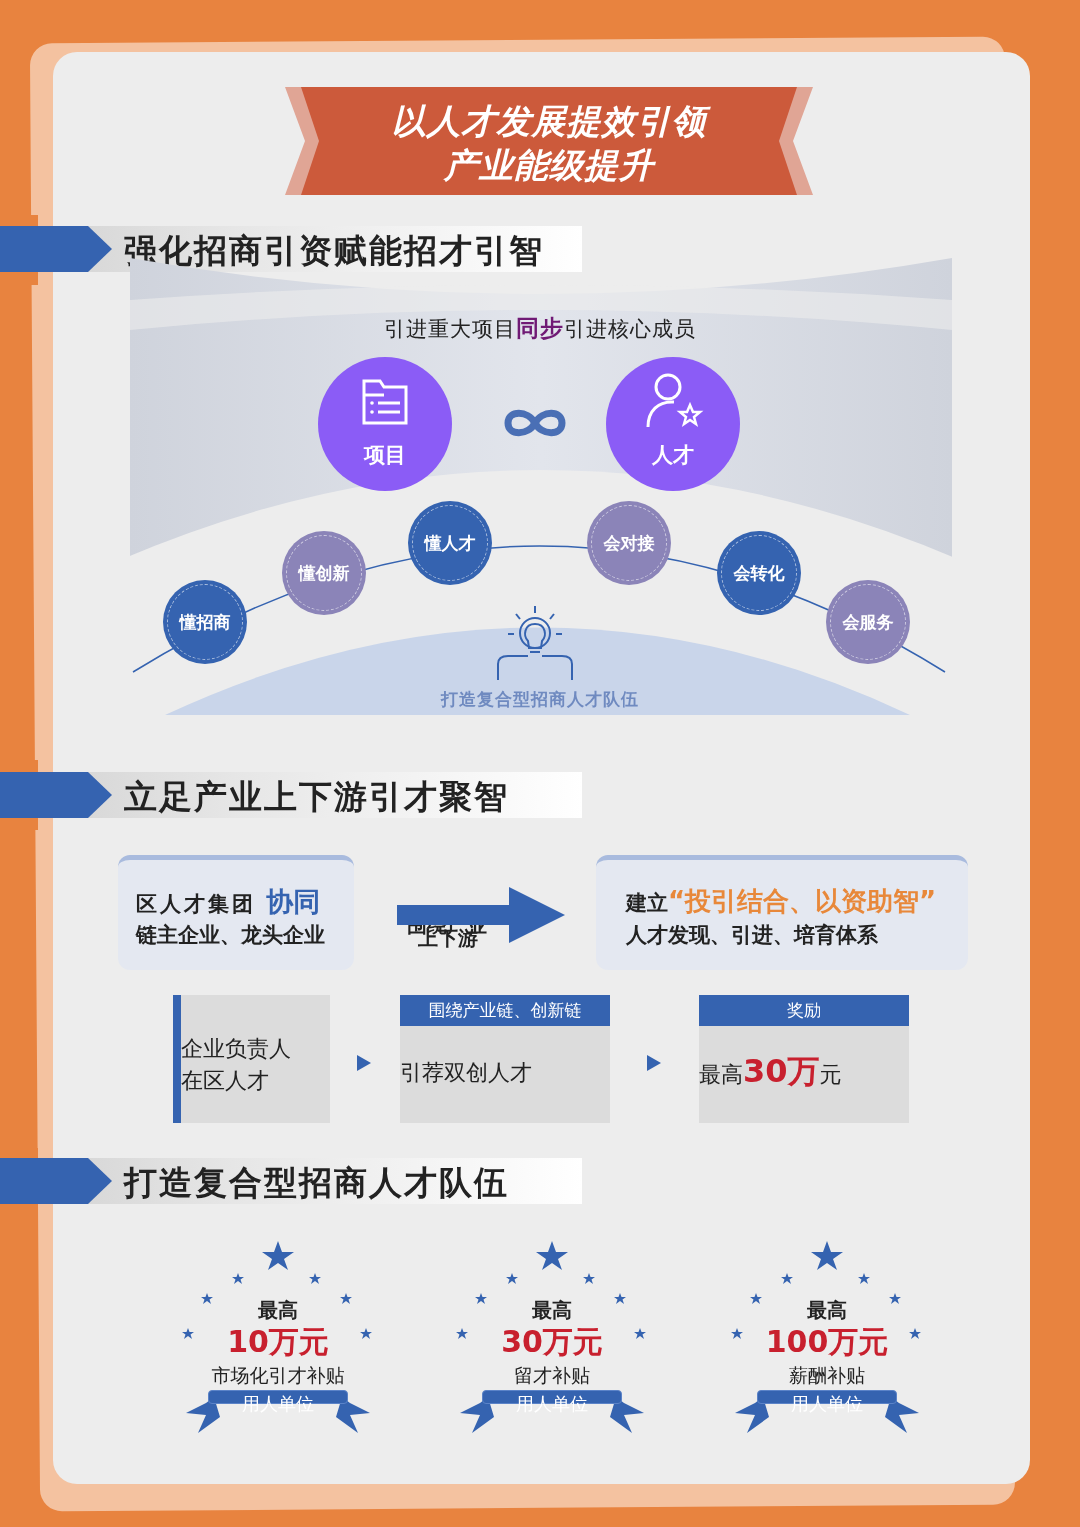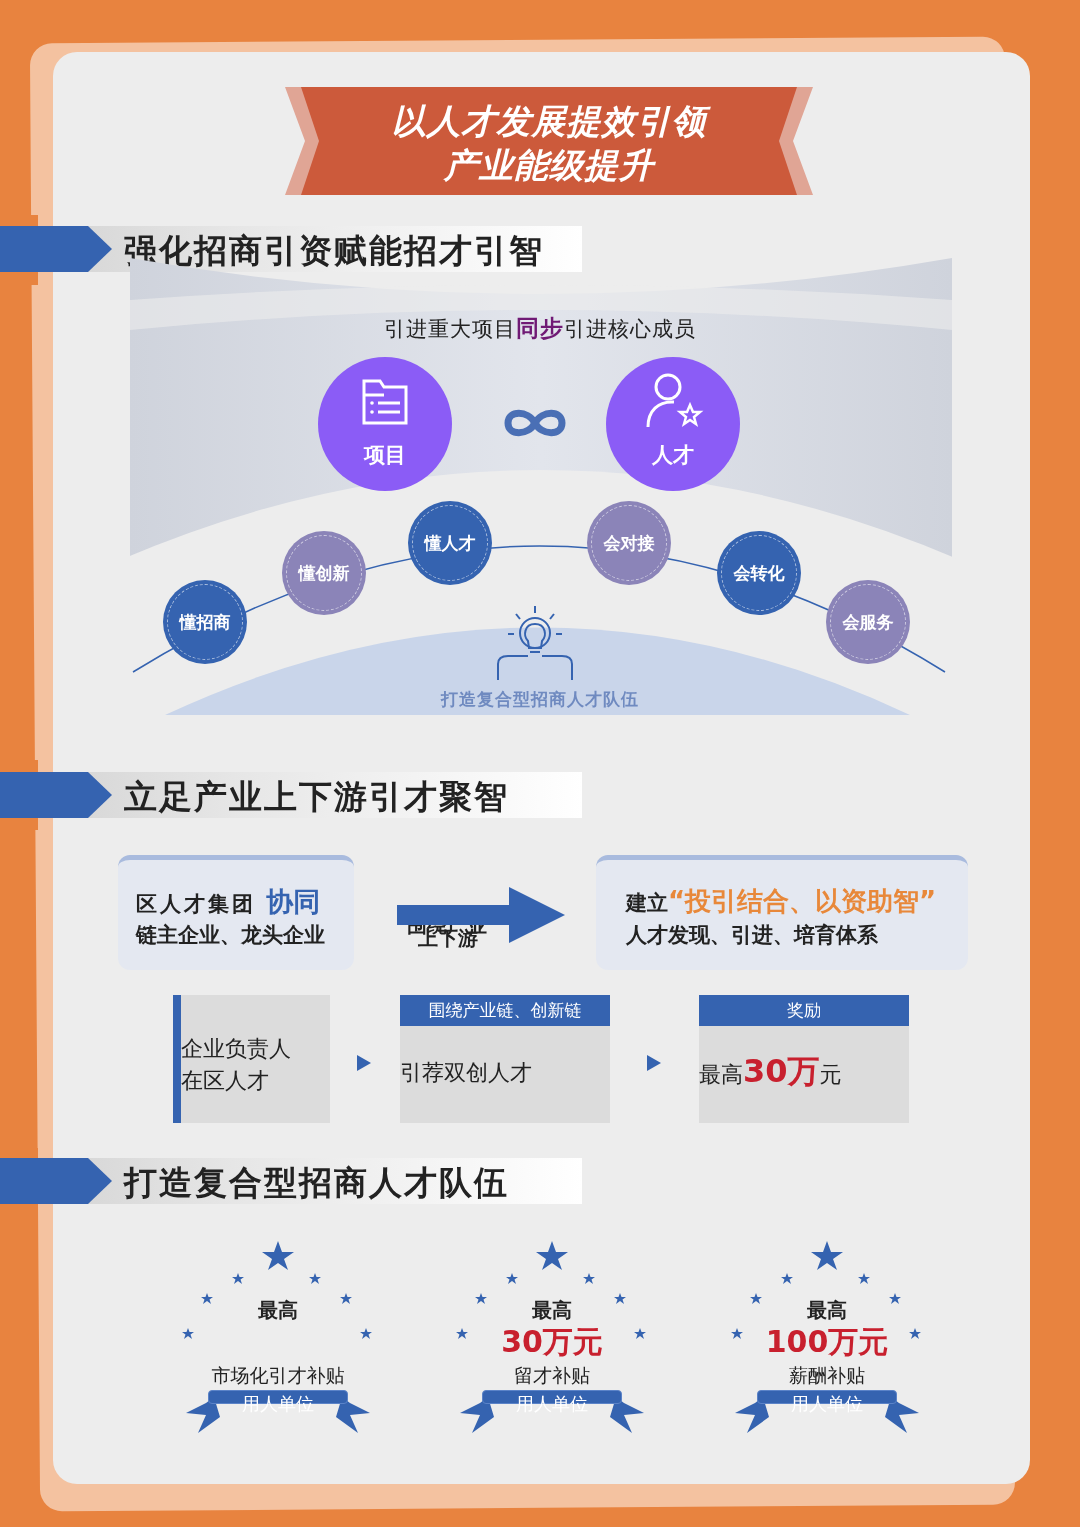--- a/index.html
+++ b/index.html
@@ -274,20 +274,21 @@
     <polygon points="60,38 61.5,42 66,42 62.5,44.5 64,49 60,46 56,49 57.5,44.5 54,42 58.5,42" fill="#3563b0"></polygon>
     <polygon points="137,38 138.5,42 143,42 139.5,44.5 141,49 137,46 133,49 134.5,44.5 131,42 135.5,42" fill="#3563b0"></polygon>
     <polygon points="29,58 30.5,62 35,62 31.5,64.5 33,69 29,66 25,69 26.5,64.5 23,62 27.5,62" fill="#3563b0"></polygon>
     <polygon points="168,58 169.5,62 174,62 170.5,64.5 172,69 168,66 164,69 165.5,64.5 162,62 166.5,62" fill="#3563b0"></polygon>
     <polygon points="10,93 11.5,97 16,97 12.5,99.5 14,104 10,101 6,104 7.5,99.5 4,97 8.5,97" fill="#3563b0"></polygon>
     <polygon points="188,93 189.5,97 194,97 190.5,99.5 192,104 188,101 184,104 185.5,99.5 182,97 186.5,97" fill="#3563b0"></polygon>
     <polygon points="28,168 8,178 28,180 20,198 42,182 36,162" fill="#3563b0"></polygon>
     <polygon points="172,168 192,178 172,180 180,198 158,182 164,162" fill="#3563b0"></polygon>
   </svg>
   <div class="b-top">最高</div>
+  <div class="b-amt">10万元</div>
   <div class="b-desc">市场化引才补贴</div>
   <div class="b-tag">用人单位</div>
 </div>
 
 <div class="badge" style="left:452px;top:1235px;">
   <svg width="200" height="200" viewBox="0 0 200 200">
     <polygon points="100,6 104,17 116,17 106,24 110,35 100,28 90,35 94,24 84,17 96,17" fill="#3563b0"></polygon>
     <polygon points="60,38 61.5,42 66,42 62.5,44.5 64,49 60,46 56,49 57.5,44.5 54,42 58.5,42" fill="#3563b0"></polygon>
     <polygon points="137,38 138.5,42 143,42 139.5,44.5 141,49 137,46 133,49 134.5,44.5 131,42 135.5,42" fill="#3563b0"></polygon>
     <polygon points="29,58 30.5,62 35,62 31.5,64.5 33,69 29,66 25,69 26.5,64.5 23,62 27.5,62" fill="#3563b0"></polygon>

